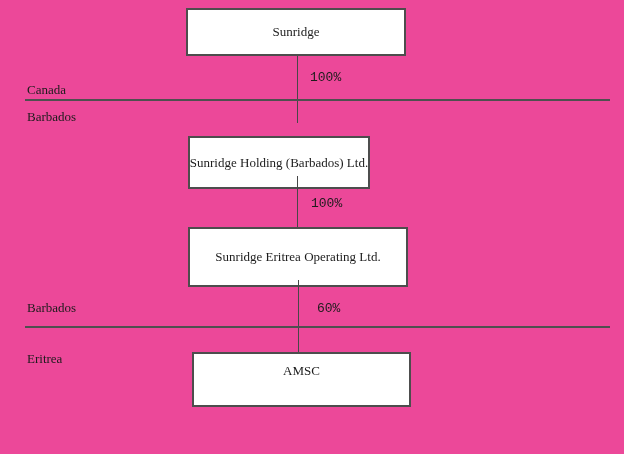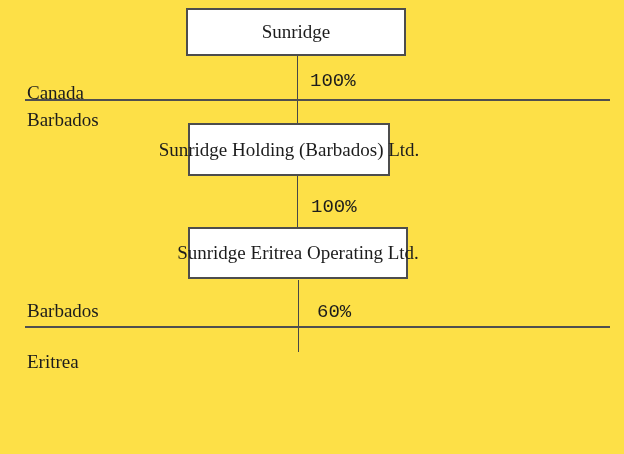--- a/index.html
+++ b/index.html
@@ -4,24 +4,24 @@
 <style>
   html, body {
     margin: 0;
     padding: 0;
     background: #ffffff;
   }
   #canvas {
     position: relative;
     width: 624px;
     height: 454px;
-    background: #fde047;
+    background: #ec4899;
     font-family: "Liberation Serif", "DejaVu Serif", serif;
     color: #1c1c1c;
-    font-size: 19px;
+    font-size: 13px;
     overflow: hidden;
   }
   .node {
     position: absolute;
     border: 2px solid #4d4d4d;
     background: #ffffff;
     display: flex;
     align-items: center;
     justify-content: center;
     text-align: center;
@@ -47,22 +47,22 @@
     white-space: nowrap;
     font-family: Liberation Mono, monospace;
   }
   .country-label {
     position: absolute;
     white-space: nowrap;
   }
 
   
   #node-sunridge   { left: 186px; top: 8px;   width: 220px; height: 48px; }
-  #node-holding    { left: 188px; top: 123px; width: 202px; height: 53px; }
-  #node-operating  { left: 188px; top: 227px; width: 220px; height: 52px; }
+  #node-holding    { left: 188px; top: 136px; width: 182px; height: 53px; }
+  #node-operating  { left: 188px; top: 227px; width: 220px; height: 60px; }
   #node-amsc       { left: 192px; top: 352px; width: 219px; height: 55px; }
 
   #vline-1 { left: 297px; top: 56px;  height: 67px; }
   #vline-2 { left: 297px; top: 176px; height: 51px; }
   #vline-3 { left: 298px; top: 280px; height: 72px; }
 
   #edge-label-1 { left: 310px; top: 70px; }
   #edge-label-2 { left: 311px; top: 196px; }
   #edge-label-3 { left: 317px; top: 301px; text-align: right; }
 
@@ -84,20 +84,23 @@
   </div>
 
   <div class="node" id="node-holding">
     <span>Sunridge Holding (Barbados) Ltd.</span>
   </div>
 
   <div class="node" id="node-operating">
     <span>Sunridge Eritrea Operating Ltd.</span>
   </div>
 
+  <div class="node top-aligned" id="node-amsc">
+    <span>AMSC</span>
+  </div>
 
   <div class="vline" id="vline-1"></div>
   <div class="vline" id="vline-2"></div>
   <div class="vline" id="vline-3"></div>
 
   <div class="edge-label" id="edge-label-1">100%</div>
   <div class="edge-label" id="edge-label-2">100%</div>
   <div class="edge-label" id="edge-label-3">60%</div>
 
   <div class="country-label" id="country-canada">Canada</div>

